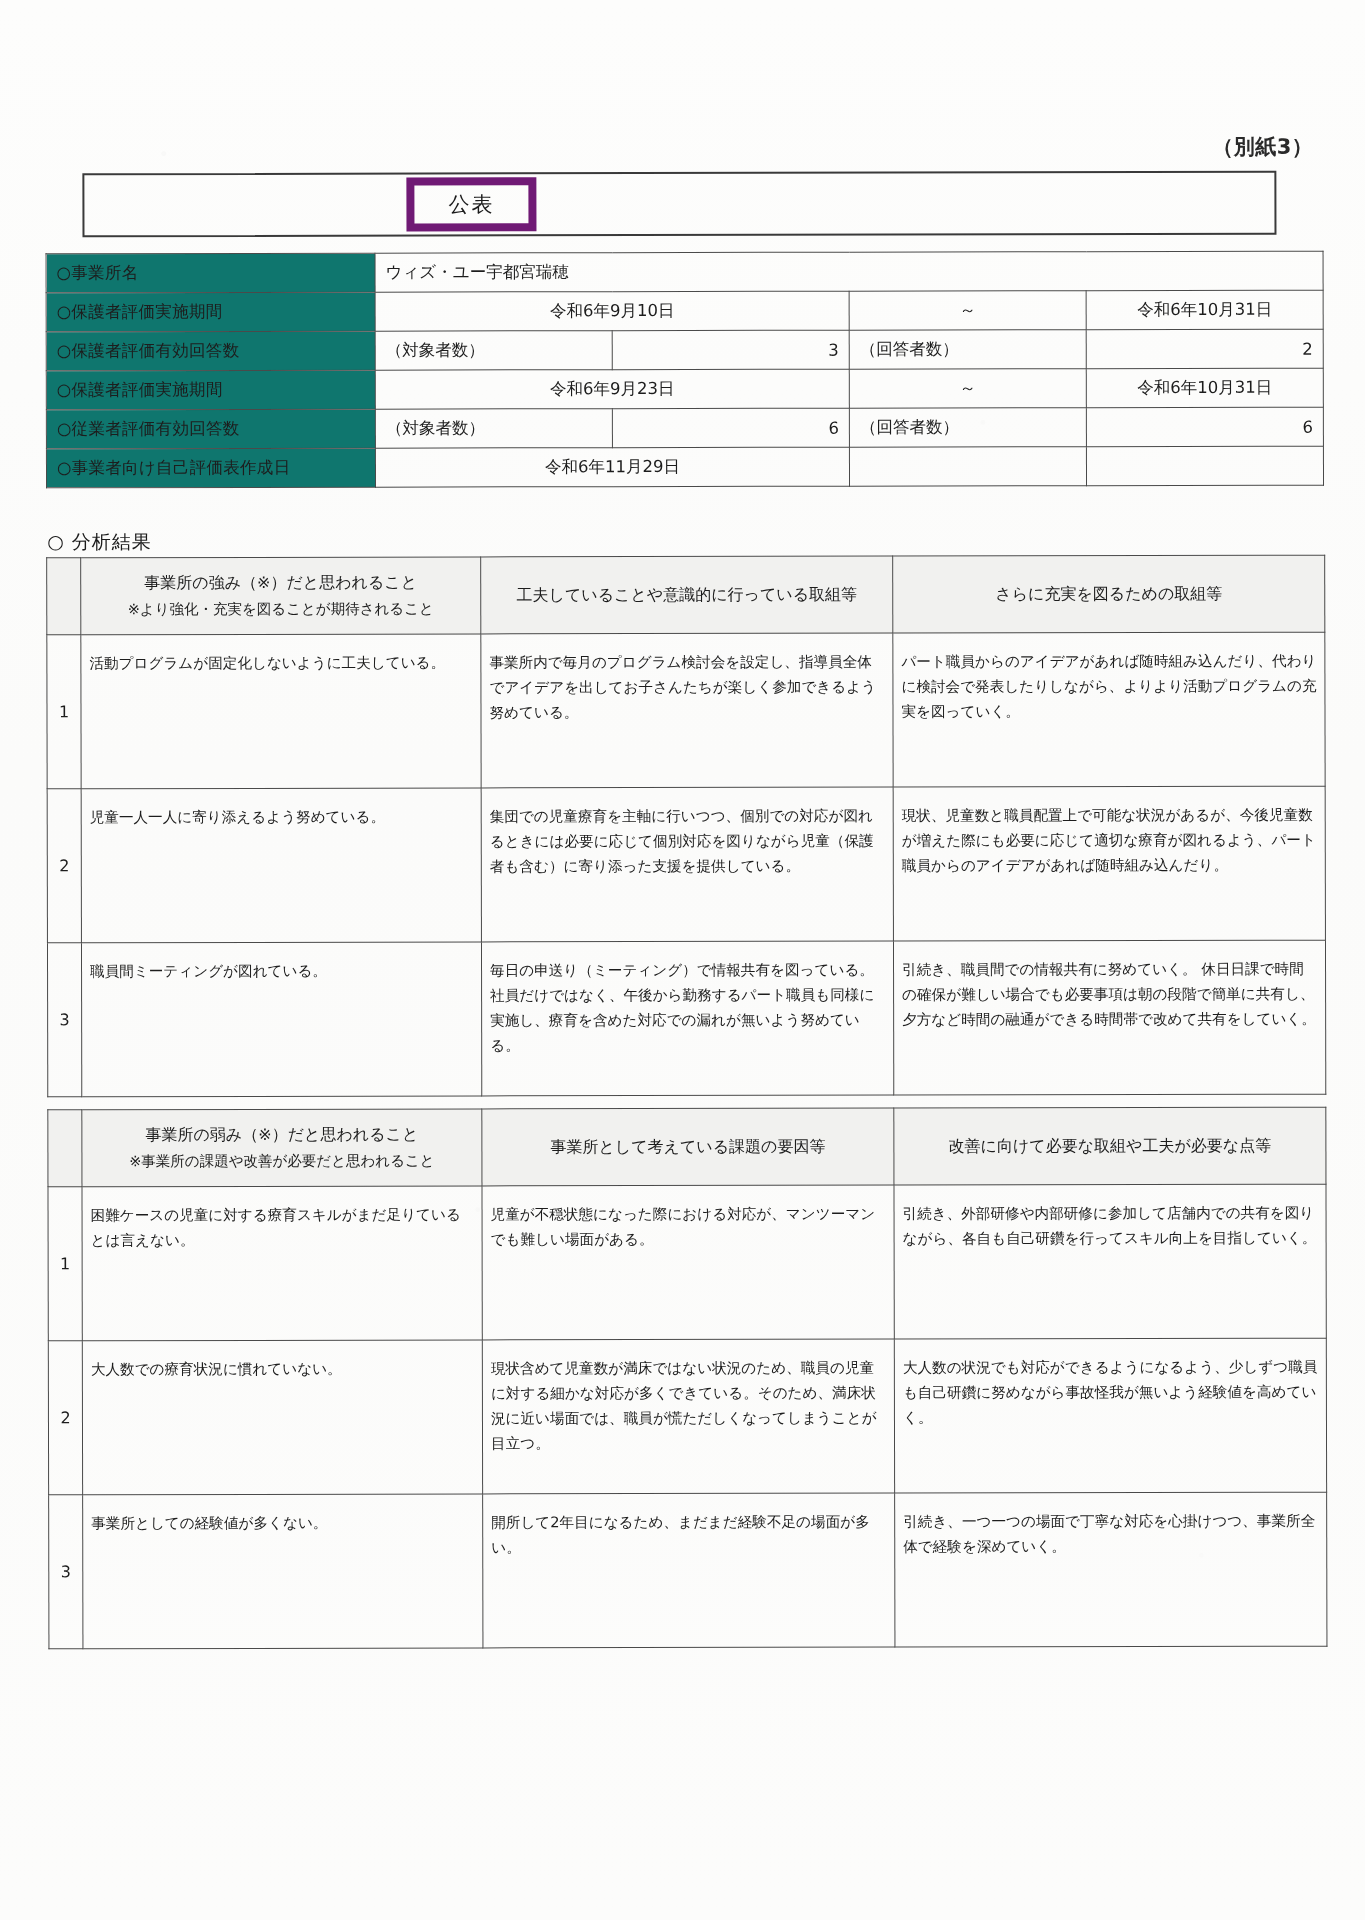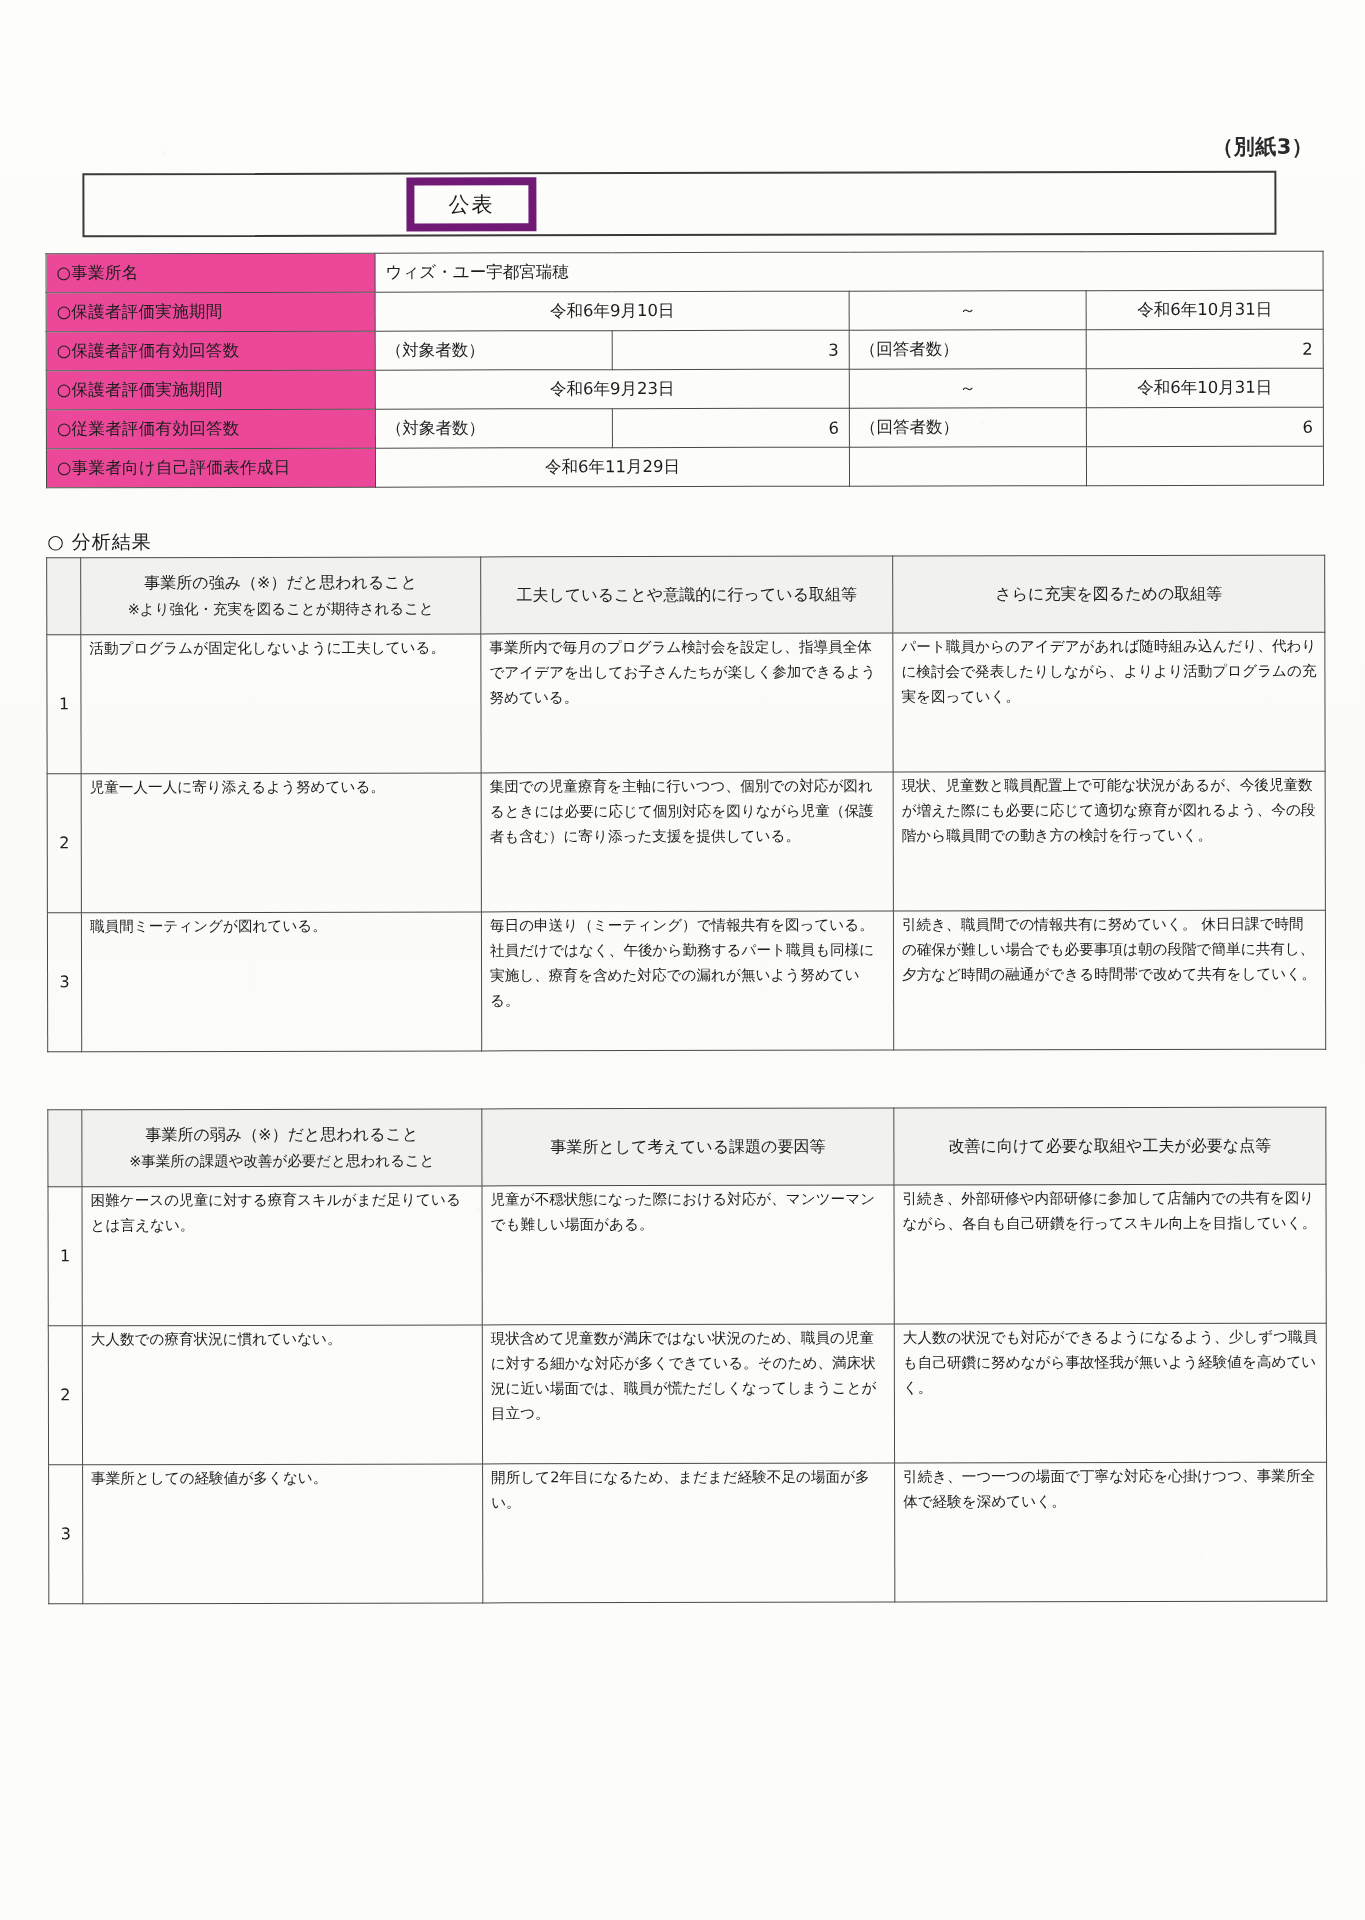--- a/index.html
+++ b/index.html
@@ -97,21 +97,21 @@
     border: 1.4px solid #4a4a4a;
     font-size: 16.5px;
     height: 38px;
     padding: 0 10px;
     color: #1d1d1d;
     white-space: nowrap;
     overflow: hidden;
   }
   .info-label {
     width: 308px;
-    background: #ec4899;
+    background: #0f766e;
     letter-spacing: .3px;
   }
   .cell-center { text-align: center; }
   .cell-right  { text-align: right; padding-right: 14px; }
   .cell-left   { text-align: left; }
   .num-sub { width: 122px; font-size: 15.5px; border-radius: 11px; }
   .tilde { width: 118px; text-align: center; font-size: 17px; }
 
   
   .section-heading {
@@ -153,21 +153,21 @@
 
   .hdr-sub {
     display: block;
     font-size: 14.5px;
     margin-top: 2px;
   }
 
   .an-table tbody td {
     font-size: 14.6px;
     line-height: 1.72;
-    padding: 0 7px 6px 8px;
+    padding: 15px 7px 6px 8px;
     height: 132px;
   }
   .an-table tbody td.idx {
     text-align: center;
     vertical-align: middle;
     font-size: 16px;
     padding: 0;
   }
 
   
@@ -252,21 +252,21 @@
       <tr>
         <td class="idx">1</td>
         <td>活動プログラムが固定化しないように工夫している。</td>
         <td>事業所内で毎月のプログラム検討会を設定し、指導員全体でアイデアを出してお子さんたちが楽しく参加できるよう努めている。</td>
         <td>パート職員からのアイデアがあれば随時組み込んだり、代わりに検討会で発表したりしながら、よりより活動プログラムの充実を図っていく。</td>
       </tr>
       <tr>
         <td class="idx">2</td>
         <td>児童一人一人に寄り添えるよう努めている。</td>
         <td>集団での児童療育を主軸に行いつつ、個別での対応が図れるときには必要に応じて個別対応を図りながら児童（保護者も含む）に寄り添った支援を提供している。</td>
-        <td>現状、児童数と職員配置上で可能な状況があるが、今後児童数が増えた際にも必要に応じて適切な療育が図れるよう、今の段階から職員間での動き方の検討を行っていく。</td>
+        <td>現状、児童数と職員配置上で可能な状況があるが、今後児童数が増えた際にも必要に応じて適切な療育が図れるよう、パート職員からのアイデアがあれば随時組み込んだり。</td>
       </tr>
       <tr>
         <td class="idx">3</td>
         <td>職員間ミーティングが図れている。</td>
         <td>毎日の申送り（ミーティング）で情報共有を図っている。社員だけではなく、午後から勤務するパート職員も同様に実施し、療育を含めた対応での漏れが無いよう努めている。</td>
         <td>引続き、職員間での情報共有に努めていく。
 休日日課で時間の確保が難しい場合でも必要事項は朝の段階で簡単に共有し、夕方など時間の融通ができる時間帯で改めて共有をしていく。</td>
       </tr>
     </tbody>
   </table>

